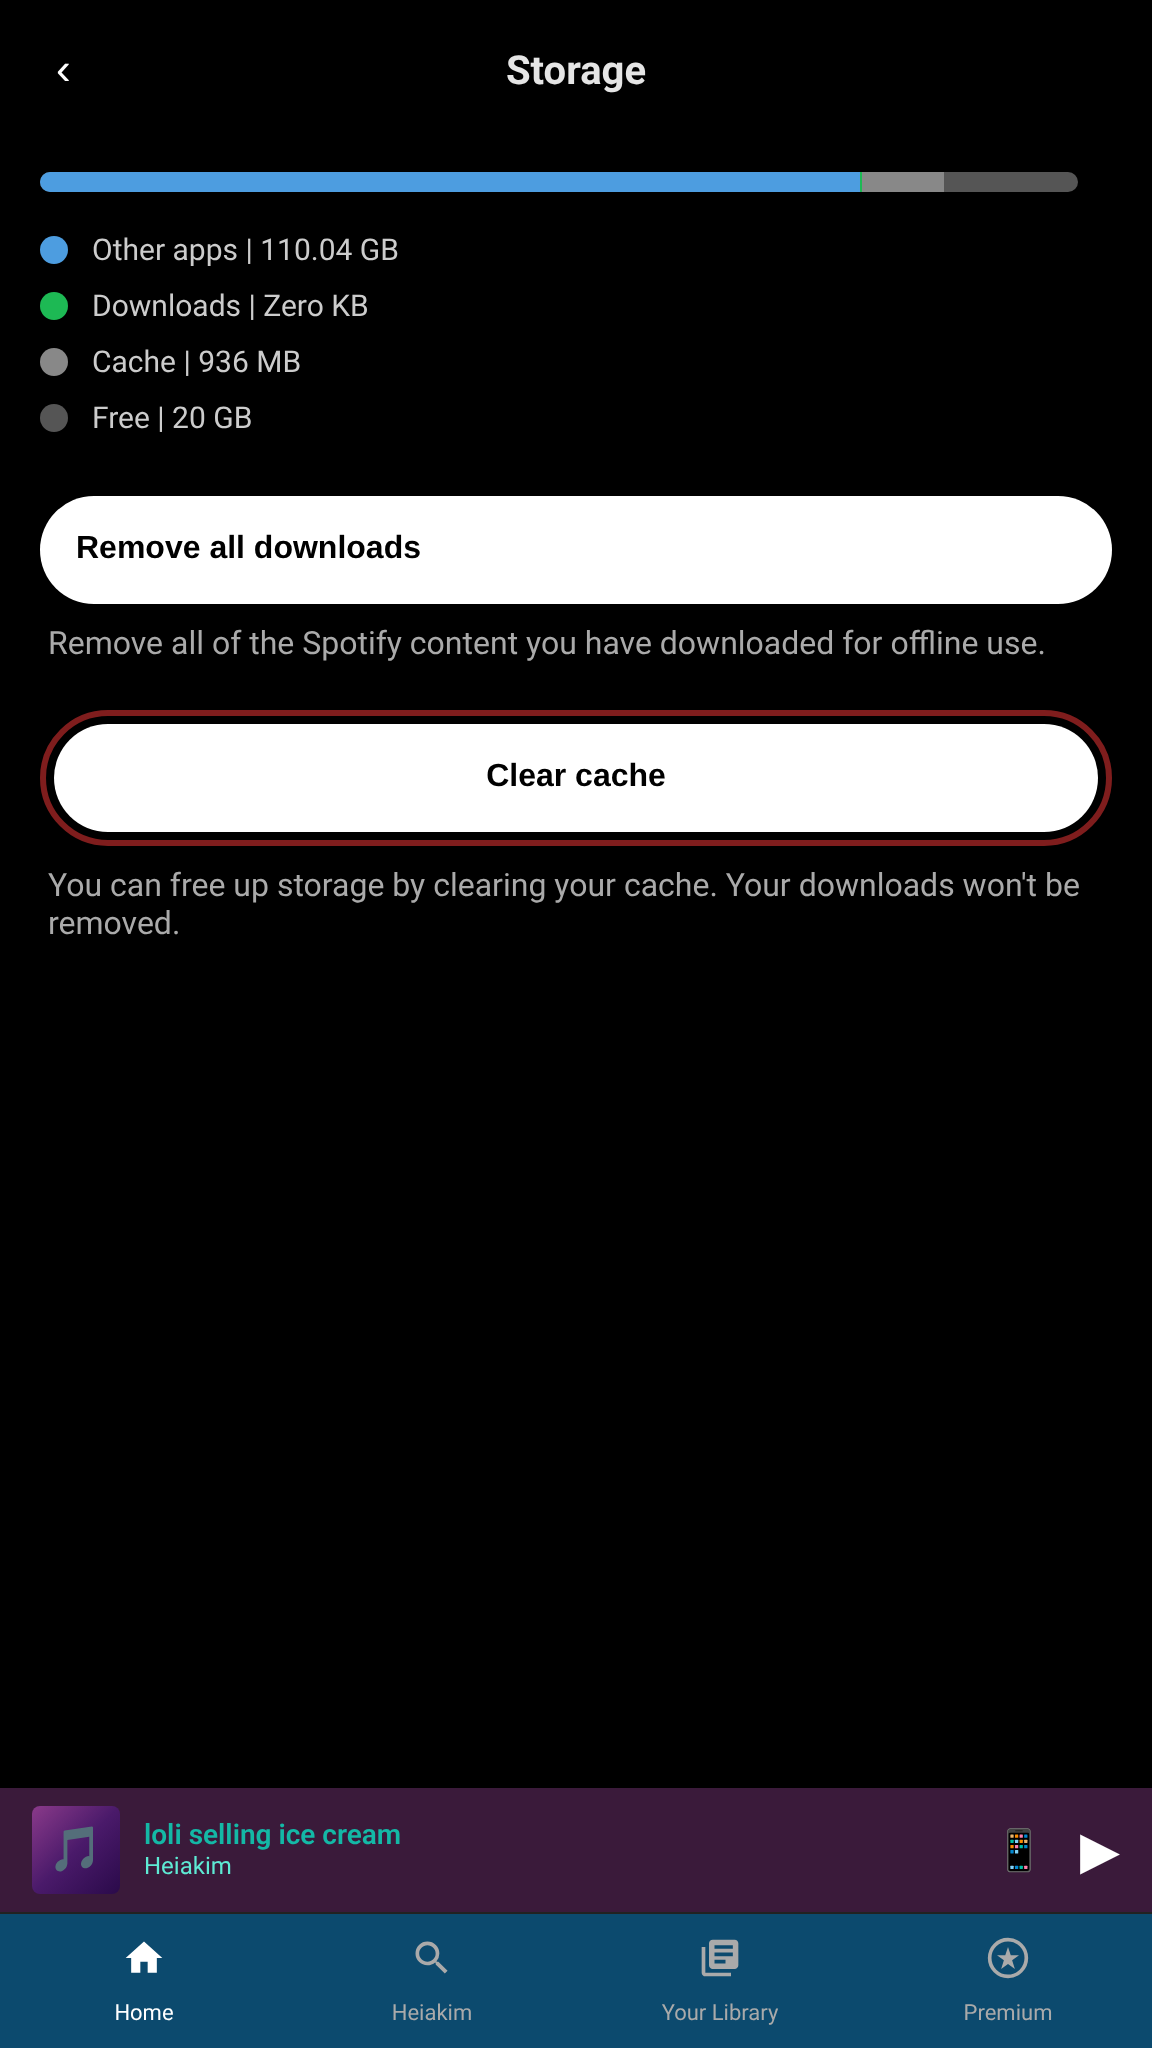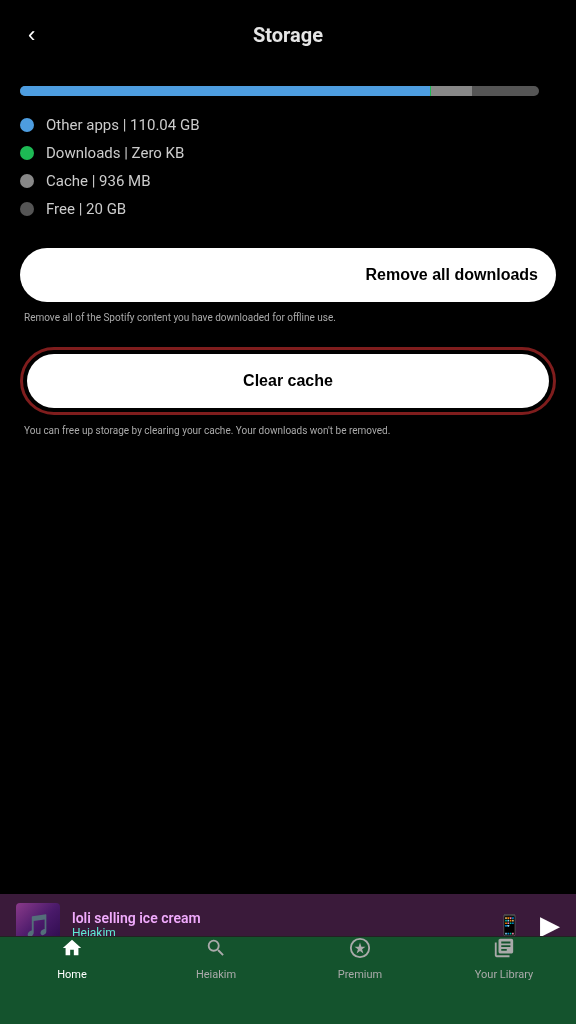--- a/index.html
+++ b/index.html
@@ -76,27 +76,27 @@
     }
     .action-btn {
       display: block;
       width: 100%;
       padding: 18px;
       border-radius: 50px;
       background: #fff;
       color: #000;
       font-size: 16px;
       font-weight: 700;
-      text-align: right;
+      text-align: left;
       border: none;
       cursor: pointer;
       margin-bottom: 10px;
     }
     .action-desc {
-      font-size: 10px;
+      font-size: 16px;
       color: #aaa;
       margin-bottom: 24px;
       padding: 0 4px;
     }
 
     
     .clear-cache-wrapper {
       border: 3px solid #7f1d1d;
       border-radius: 50px;
       padding: 4px;
@@ -149,21 +149,21 @@
       justify-content: center;
       font-size: 22px;
     }
     .track-info {
       flex: 1;
       min-width: 0;
     }
     .track-name {
       font-size: 14px;
       font-weight: 600;
-      color: #f0abfc;
+      color: #14b8a6;
       white-space: nowrap;
       overflow: hidden;
       text-overflow: ellipsis;
     }
     .track-artist {
       font-size: 12px;
       color: #5eead4;
     }
     .player-controls {
       display: flex;
@@ -178,24 +178,24 @@
       font-size: 26px;
       color: #fff;
     }
 
     
     .bottom-nav {
       position: absolute;
       bottom: 0;
       left: 0;
       right: 0;
-      height: 88px;
-      background: #14532d;
-      display: flex;
-      align-items: flex-start;
+      height: 68px;
+      background: #0c4a6e;
+      display: flex;
+      align-items: center;
       justify-content: space-around;
       border-top: 1px solid #222;
     }
     .nav-item {
       display: flex;
       flex-direction: column;
       align-items: center;
       gap: 4px;
       cursor: pointer;
       flex: 1;
@@ -310,27 +310,27 @@
     <span class="nav-icon">
       <svg width="22" height="22" viewBox="0 0 24 24" fill="#aaa">
           <path d="M15.5 14h-.79l-.28-.27A6.471 6.471 0 0 0 16 9.5 6.5 6.5 0 1 0 9.5 16c1.61 0 3.09-.59 4.23-1.57l.27.28v.79l5 4.99L20.49 19l-4.99-5zm-6 0C7.01 14 5 11.99 5 9.5S7.01 5 9.5 5 14 7.01 14 9.5 11.99 14 9.5 14z"></path>
         </svg>
     </span>
     <span class="nav-label">Heiakim</span>
   </div>
   <div class="nav-item">
     <span class="nav-icon">
       <svg width="22" height="22" viewBox="0 0 24 24" fill="#aaa">
+          <path d="M4 6H2v14c0 1.1.9 2 2 2h14v-2H4V6zm16-4H8c-1.1 0-2 .9-2 2v12c0 1.1.9 2 2 2h12c1.1 0 2-.9 2-2V4c0-1.1-.9-2-2-2zm-1 9H9V9h10v2zm-4 4H9v-2h6v2zm4-8H9V5h10v2z"></path>
+        </svg>
+    </span>
+    <span class="nav-label">Your Library</span>
+  </div>
+  <div class="nav-item">
+    <span class="nav-icon">
+      <svg width="22" height="22" viewBox="0 0 24 24" fill="#aaa">
           <circle cx="12" cy="12" r="10" stroke="#aaa" stroke-width="2" fill="none"></circle>
           <path d="M12 6l1.5 4.5H18l-3.75 2.75L15.75 18 12 15.25 8.25 18l1.5-4.75L6 10.5h4.5z" fill="#aaa"></path>
         </svg>
     </span>
     <span class="nav-label">Premium</span>
   </div>
-  <div class="nav-item">
-    <span class="nav-icon">
-      <svg width="22" height="22" viewBox="0 0 24 24" fill="#aaa">
-          <path d="M4 6H2v14c0 1.1.9 2 2 2h14v-2H4V6zm16-4H8c-1.1 0-2 .9-2 2v12c0 1.1.9 2 2 2h12c1.1 0 2-.9 2-2V4c0-1.1-.9-2-2-2zm-1 9H9V9h10v2zm-4 4H9v-2h6v2zm4-8H9V5h10v2z"></path>
-        </svg>
-    </span>
-    <span class="nav-label">Your Library</span>
-  </div>
 </nav>
 
 </body></html>

